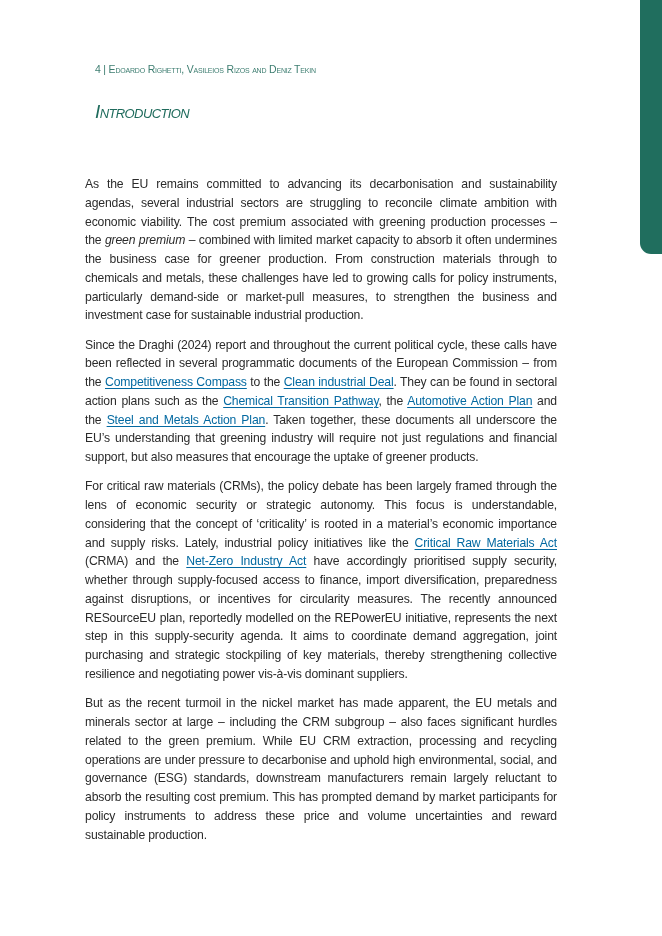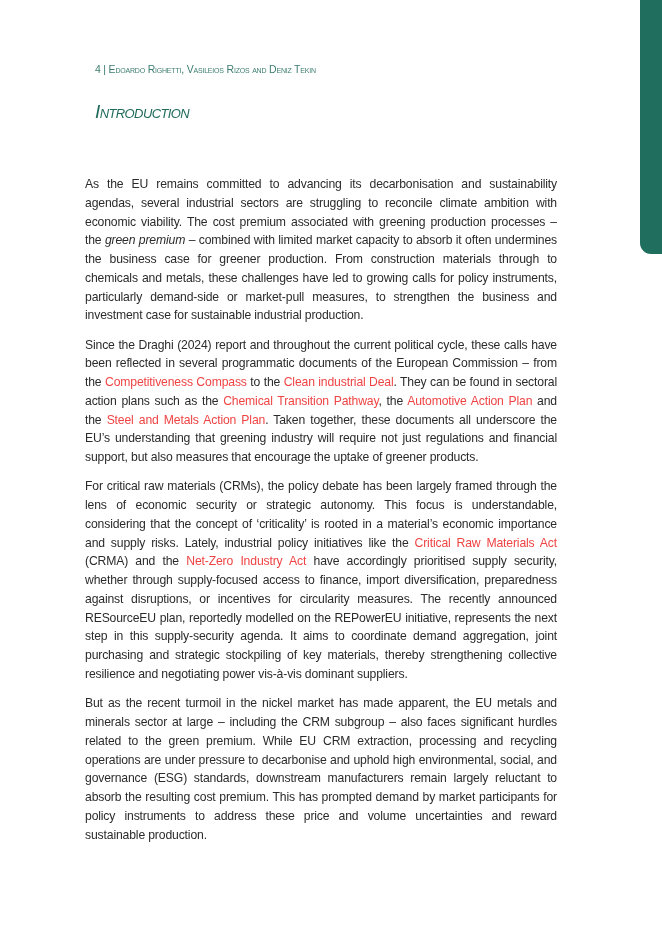--- a/index.html
+++ b/index.html
@@ -54,21 +54,22 @@
     }
     .content p {
       margin: 0 0 10.6px 0;
       font-size: 12.2px;
       line-height: 18.75px;
       color: #2b2b2b;
       text-align: justify;
       letter-spacing: -0.15px;
     }
     .content p .lnk {
-      color: #ef4444;
+      color: #0369a1;
+      text-decoration: underline;
       text-underline-offset: 2px;
       text-decoration-thickness: 1px;
       cursor: pointer;
     }
     .content p em {
       font-style: italic;
     }
   </style>
 </head>
 <body>

